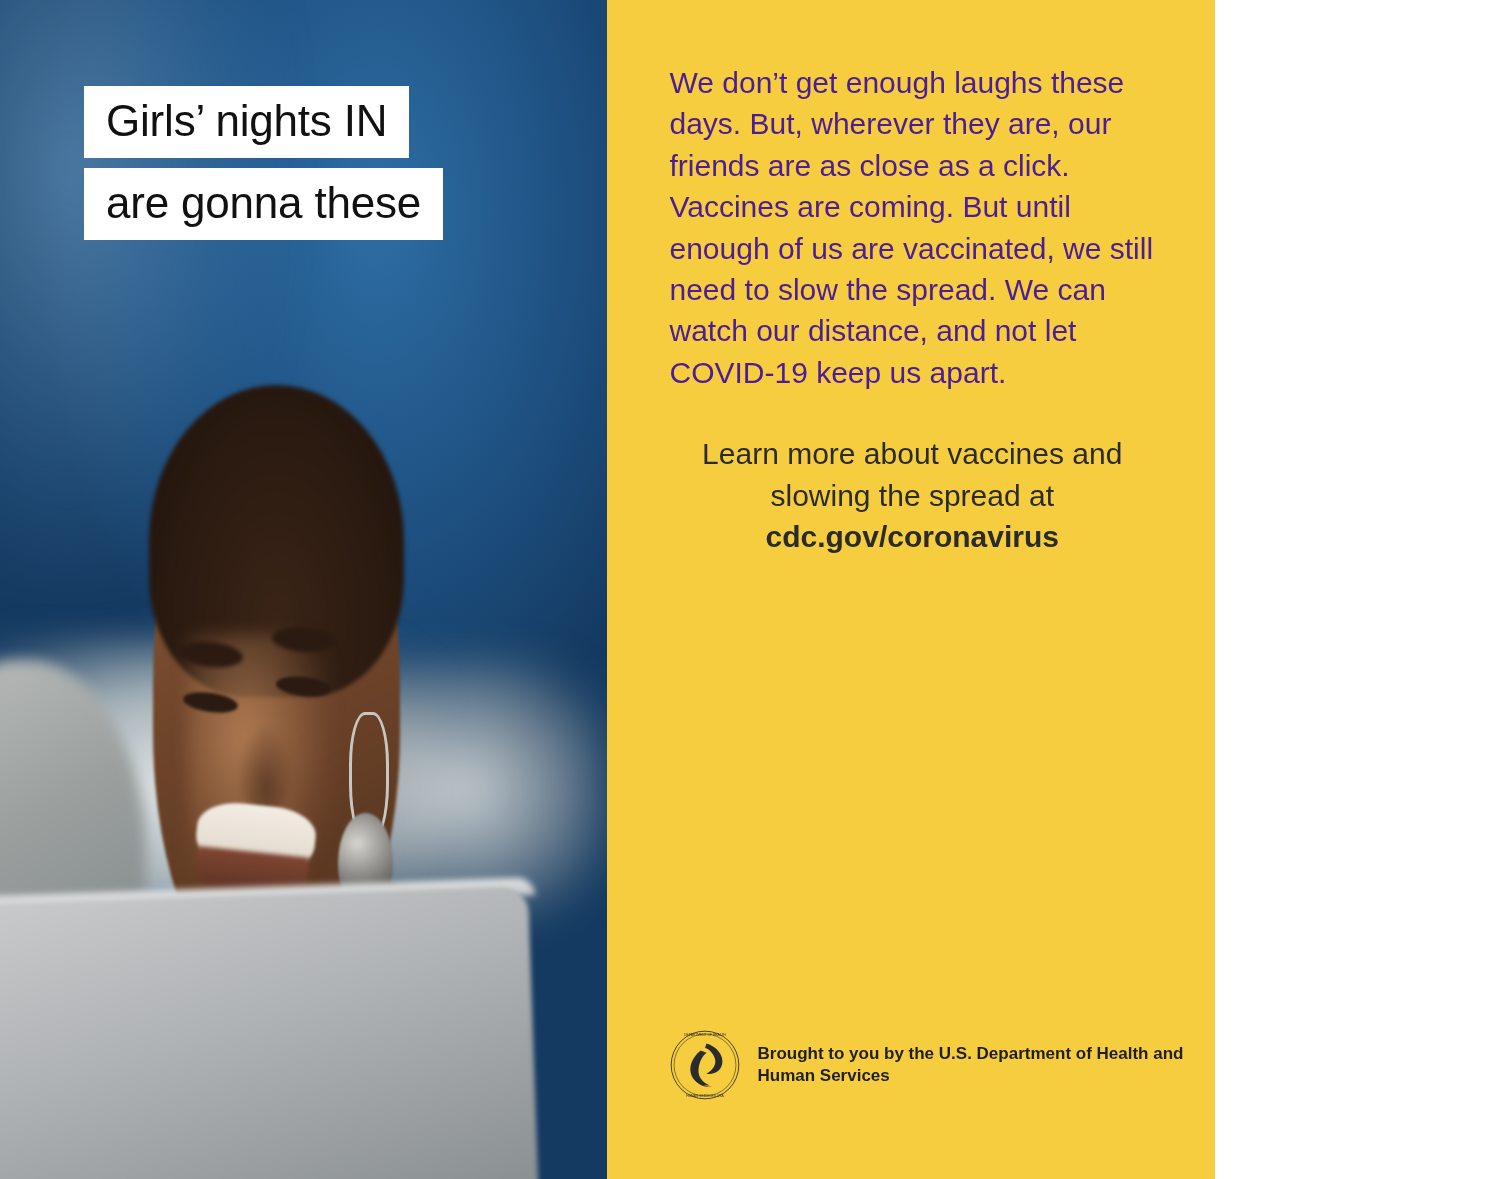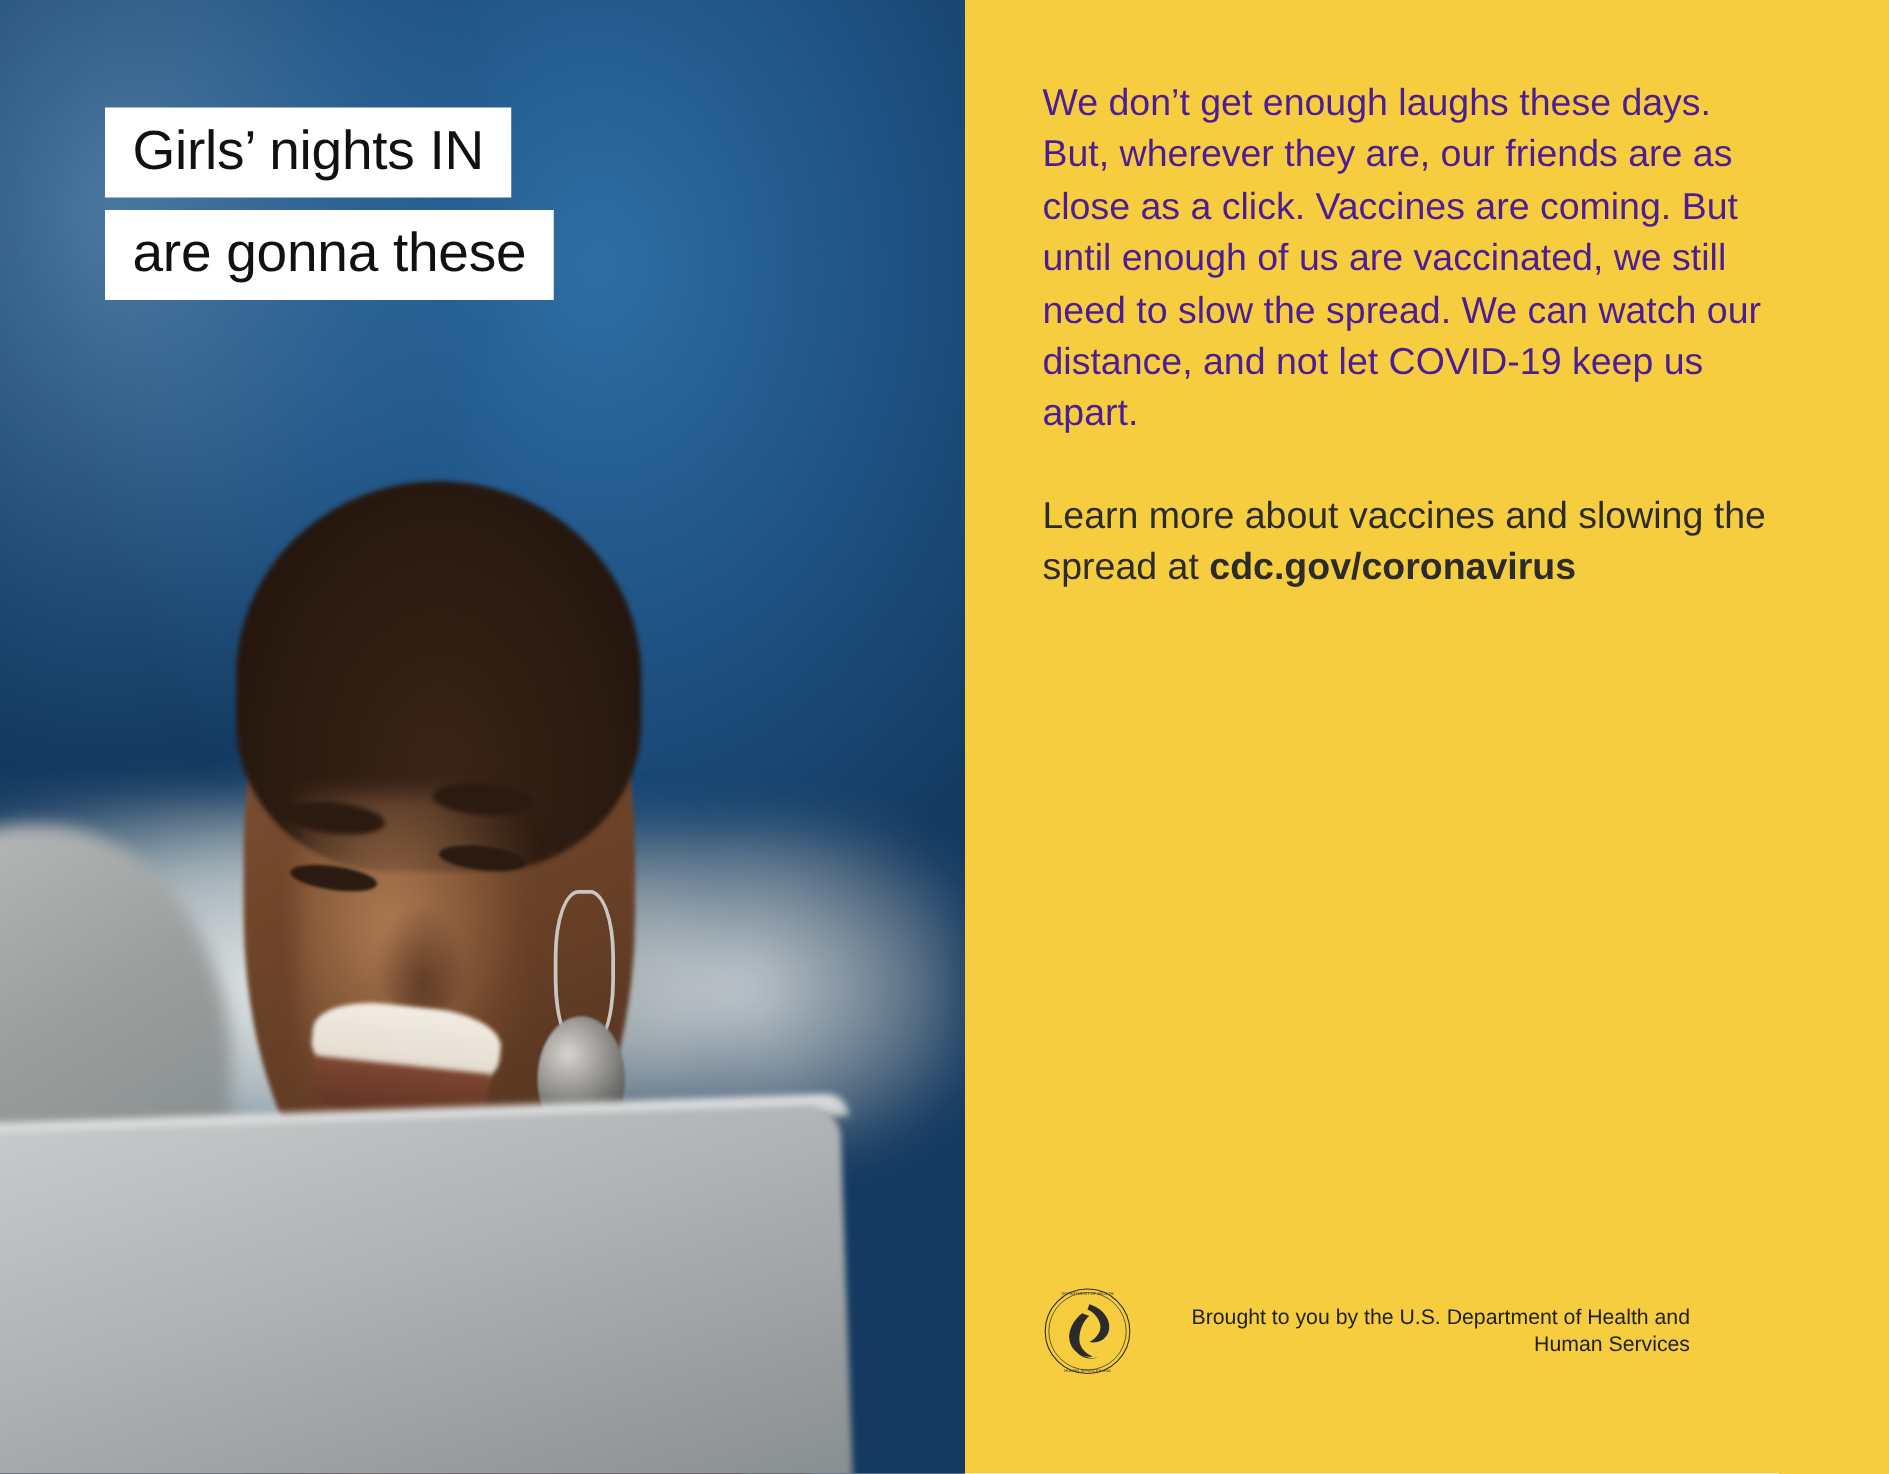--- a/index.html
+++ b/index.html
@@ -5,21 +5,21 @@
   html, body {
     margin: 0;
     padding: 0;
     background: #ffffff;
   }
   body {
     font-family: "Liberation Sans", sans-serif;
   }
   .poster {
     position: relative;
-    width: 1511px;
+    width: 1215px;
     height: 1179px;
     display: flex;
     background: #ffffff;
     overflow: hidden;
   }
 
   
   .photo-panel {
     position: relative;
     width: 772px;
@@ -287,20 +287,21 @@
     max-width: 580px;
     margin: 0 0 40px 0;
   }
   .learn-copy {
     color: #2b2b2b;
     font-size: 30px;
     line-height: 1.38;
     font-weight: 400;
     max-width: 580px;
     margin: 0;
+    text-align: center;
   }
   .url {
     font-weight: 700;
   }
   .hhs-block {
     position: absolute;
     left: 62px;
     bottom: 78px;
     display: flex;
     align-items: center;
@@ -308,23 +309,22 @@
   }
   .hhs-seal {
     width: 72px;
     height: 72px;
     flex: 0 0 auto;
   }
   .hhs-text {
     color: #1f1f1f;
     font-size: 17px;
     line-height: 1.32;
-    font-weight: 400;
+    font-weight: 700;
     max-width: 430px;
-    text-align: right;
   }
 </style>
 </head>
 <body>
 
 <div class="poster">
 
   <div class="photo-panel">
     <div class="wall"></div>
     <div class="wall-haze"></div>

